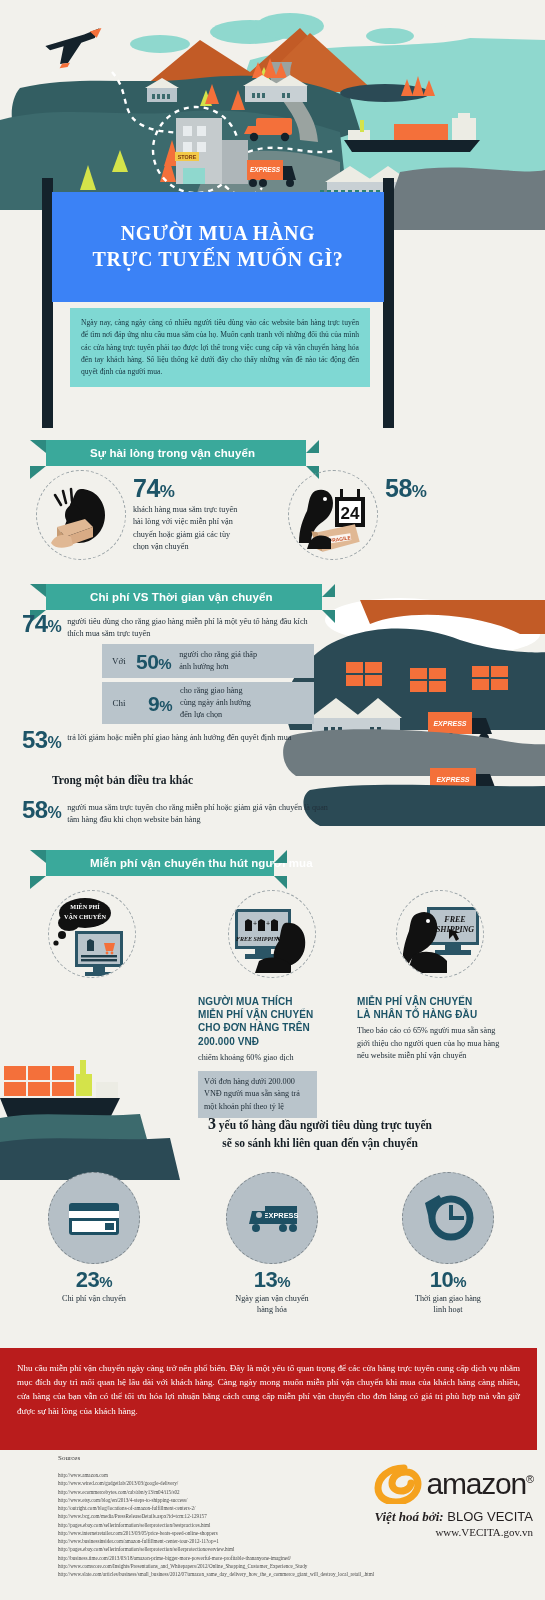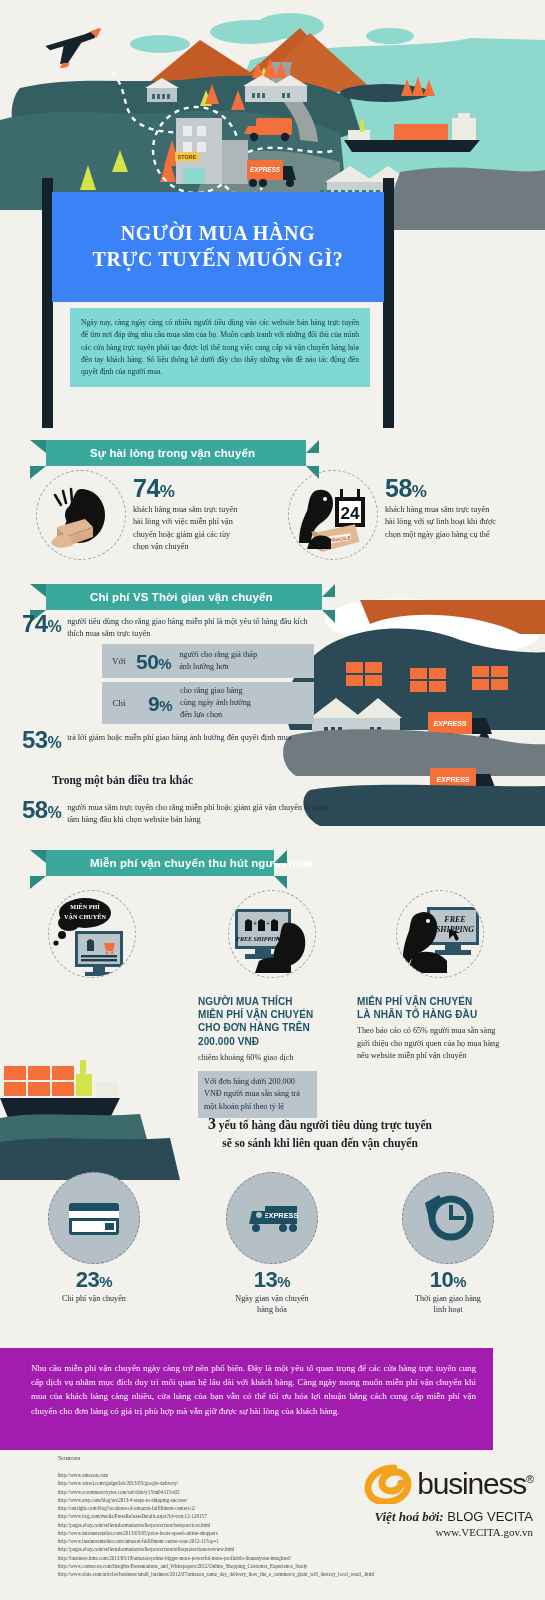--- a/index.html
+++ b/index.html
@@ -113,21 +113,21 @@
 
   .factors{position:absolute;top:1172px;left:0;width:545px;height:135px;}
   .factor{position:absolute;width:180px;text-align:center;}
   .fcirc{width:90px;height:90px;border-radius:50%;background:#b5bfc6;border:1.3px dashed #7d878d;
     margin:0 auto;position:relative;overflow:hidden;}
   .fpct{margin-top:5px;font-size:22px;line-height:1;letter-spacing:-.5px;}
   .fpct .sm{font-size:15px;}
   .fcap{margin-top:2px;font-family:"Liberation Serif", serif;font-size:8.2px;color:#22303a;line-height:1.35;}
 
   
-  .concl{position:absolute;left:0;top:1348px;width:479px;height:102px;background:#a21caf;padding-left:14px;}
+  .concl{position:absolute;left:0;top:1348px;width:537px;height:102px;background:#b91c1c;}
   .concl p{margin:0;padding:13px 17px;color:#ffffff;font-family:"Liberation Serif", serif;
     font-size:9px;line-height:1.58;text-align:justify;}
 
   
   .footer{position:absolute;left:0;top:1450px;width:545px;height:150px;background:#f2f1ec;}
   .src-title{position:absolute;left:58px;top:4px;font-family:"Liberation Serif", serif;font-size:7px;color:#3a3a3a;}
   .src-list{position:absolute;left:58px;top:21px;}
   .src-list div{font-family:"Liberation Serif", serif;font-size:5.1px;color:#4a4a4a;line-height:1.62;white-space:nowrap;}
 
   .brand{position:absolute;right:12px;top:14px;width:250px;text-align:right;}
@@ -384,21 +384,20 @@
             <polygon points="30,58 68,56 70,74 32,78" fill="#e0b894"></polygon>
             <polygon points="30,58 32,78 26,74 24,56" fill="#c79c74"></polygon>
             <rect x="40" y="64" width="22" height="7" fill="#ffffff" opacity=".85"></rect>
             <text x="51" y="70" font-size="5" font-family="Liberation Sans, sans-serif" font-weight="bold" fill="#c44a20" text-anchor="middle">FRAGILE</text>
           </g>
           <path d="M20 72 C24 64 34 62 42 68 L42 78 L18 78 Z" fill="#111111"></path>
         </svg>
       </div>
       <div class="txt">
         <div class="pct bignum"><span>58</span><span class="sm">%</span></div>
-        <div class="body-t cap">khách hàng mua sắm trực tuyến hài lòng với sự linh hoạt khi được chọn một ngày giao hàng cụ thể</div>
       </div>
     </div>
   </div>
 
   <svg style="position:absolute;left:250px;top:590px;" width="300" height="250" viewBox="0 0 300 250">
     <ellipse cx="150" cy="30" rx="75" ry="22" fill="#ffffff"></ellipse>
     <ellipse cx="220" cy="44" rx="70" ry="20" fill="#ffffff"></ellipse>
     <path d="M60 70 C90 36 160 30 210 50 C260 66 300 62 300 62 L300 140 L40 140 C30 110 40 86 60 70 Z" fill="#2b4a55"></path>
     <path d="M120 34 C160 18 230 24 270 44 L300 44 L300 10 L110 10 Z" fill="#c25b26"></path>
 
@@ -671,21 +670,21 @@
       <div>http://business.time.com/2013/03/18/amazon-prime-bigger-more-powerful-more-profitable-thananyone-imagined/</div>
       <div>http://www.comscore.com/Insights/Presentations_and_Whitepapers/2012/Online_Shopping_Customer_Experience_Study</div>
       <div>http://www.slate.com/articles/business/small_business/2012/07/amazon_same_day_delivery_how_the_e_commerce_giant_will_destroy_local_retail_.html</div>
     </div>
 
     <div class="brand">
       <div class="logo-row">
         <svg width="48" height="40" viewBox="0 0 48 40">
           <path d="M30 4 C14 4 4 14 4 24 C4 33 12 38 22 38 C34 38 44 30 44 20 C44 13 39 8 32 8 C24 8 18 13 18 19 C18 24 22 27 27 27 C33 27 37 23 37 19" fill="none" stroke="#f5a21e" stroke-width="7" stroke-linecap="round"></path>
         </svg>
-        <span class="wordmark"><span>business</span><sup>®</sup></span>
+        <span class="wordmark"><span>amazon</span><sup>®</sup></span>
       </div>
       <div class="vh">
         <span class="ital">Việt hoá bởi:</span><span> BLOG VECITA</span>
       </div>
       <div class="url">www.VECITA.gov.vn</div>
     </div>
   </div>
 
 </div>
 

